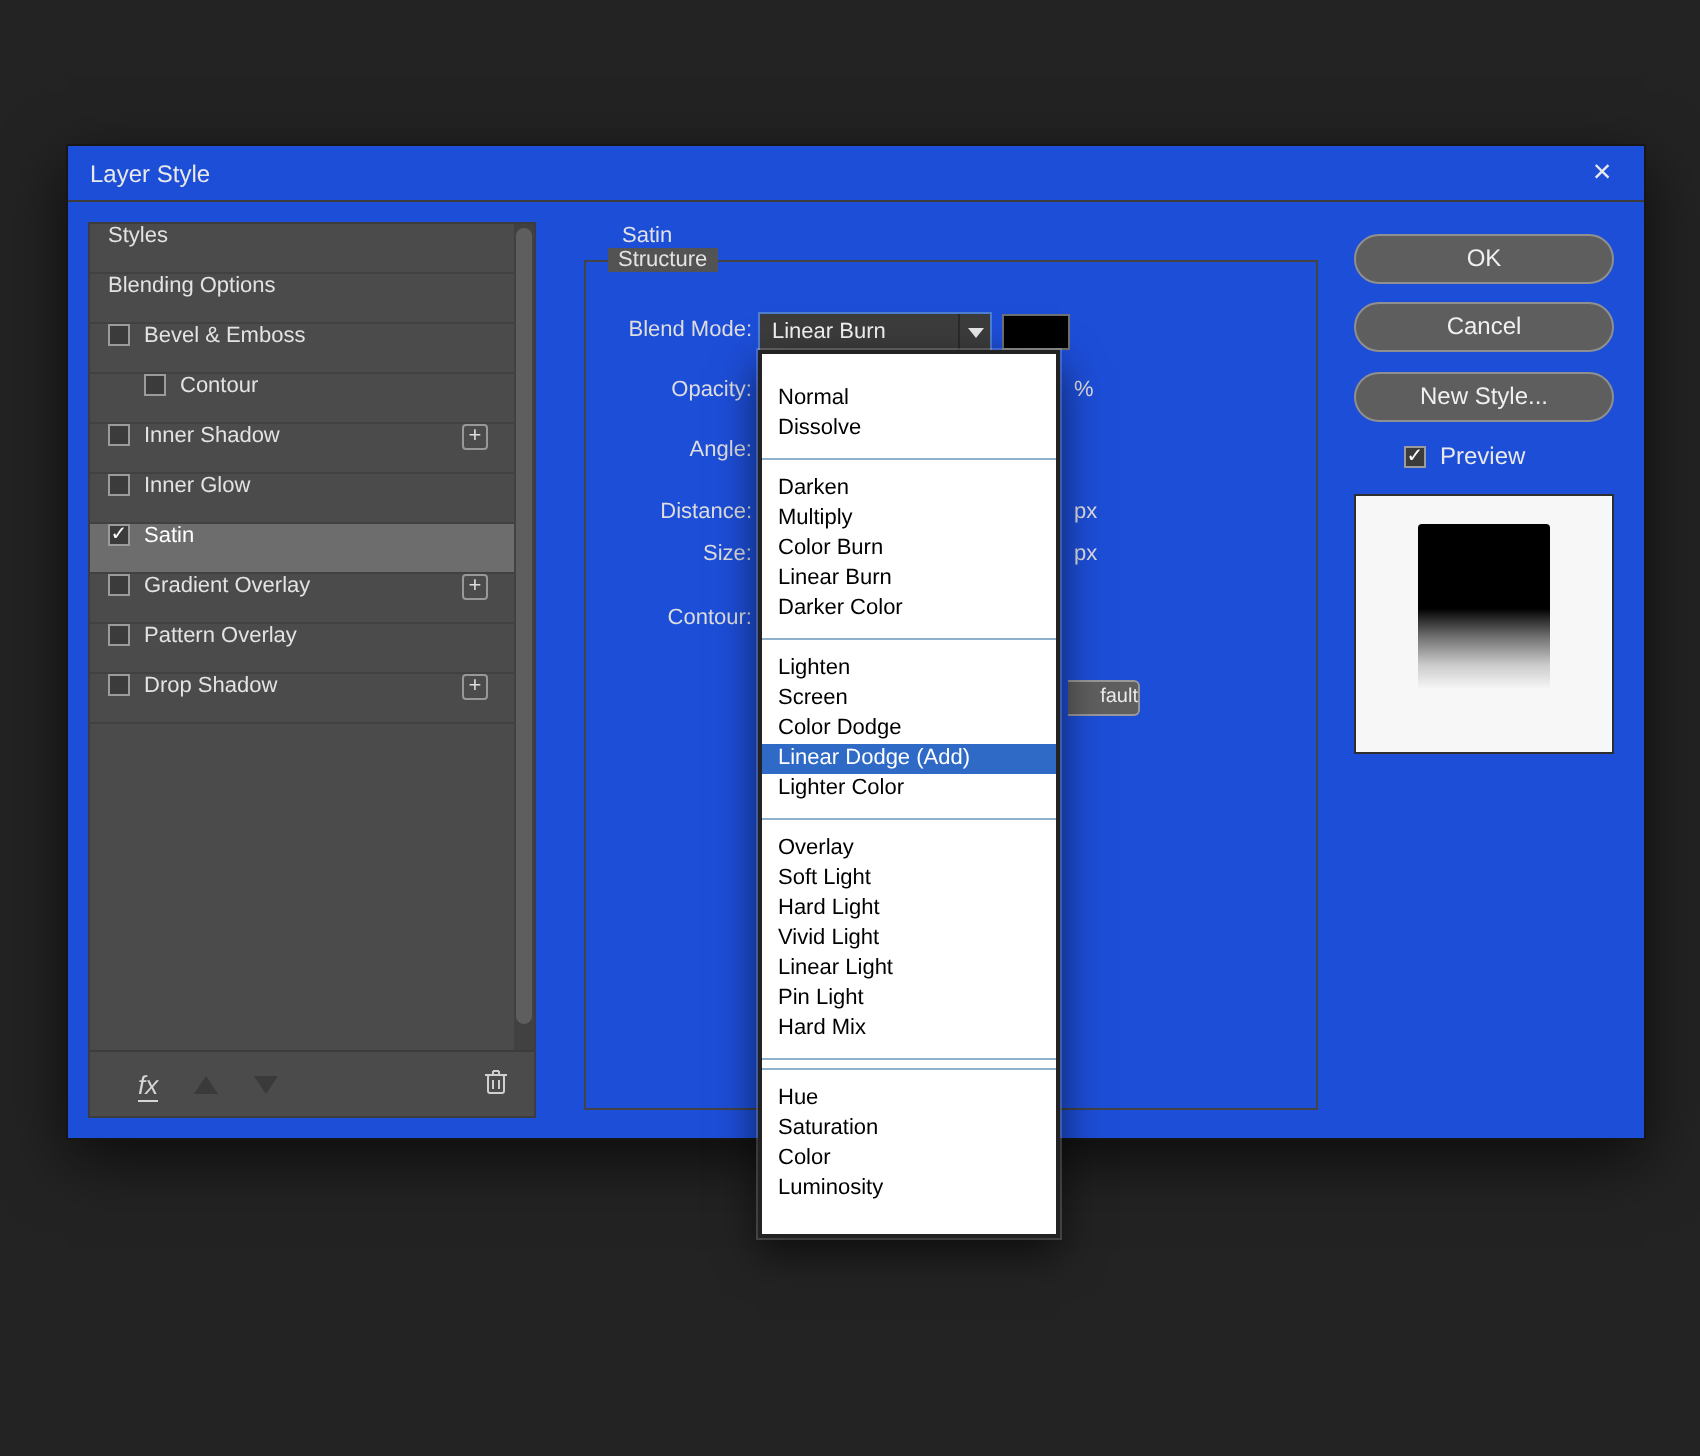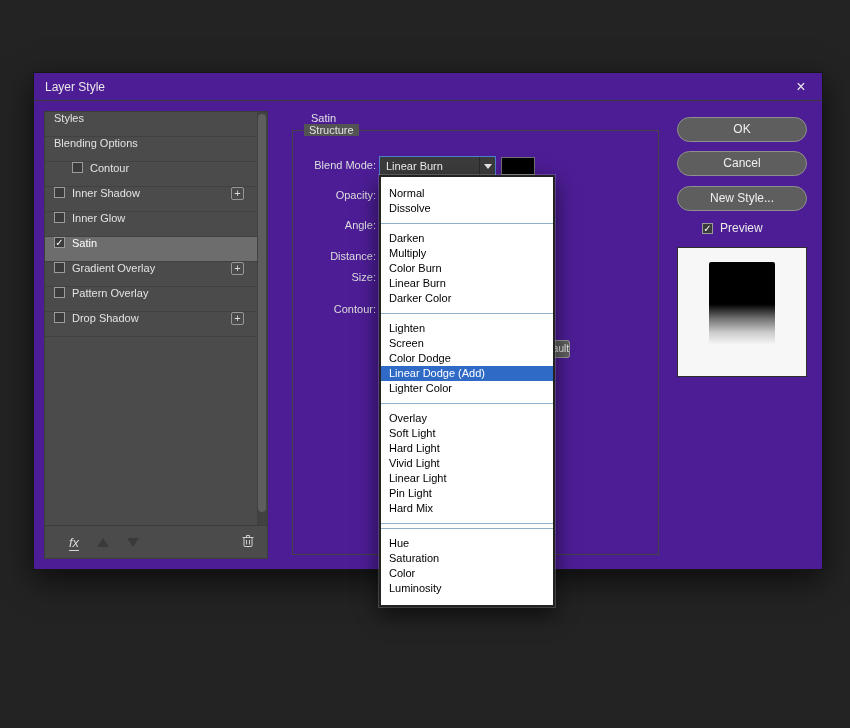--- a/index.html
+++ b/index.html
@@ -2,21 +2,21 @@
 <html style="--hl: #2e6ac6; --sep: #8fb0c9;"><head>
 <meta charset="utf-8">
 <style>
   * { margin:0; padding:0; box-sizing:border-box; }
   html,body { width:850px; height:728px; }
   body { background:#232323; font-family:"Liberation Sans", sans-serif; overflow:hidden; }
   .stage { position:relative; width:850px; height:728px; background:#232323; }
 
   
   .dialog { position:absolute; left:33px; top:72px; width:790px; height:498px;
-            background:#4c1d95; border:1px solid #161616; box-shadow:0 10px 30px rgba(0,0,0,.65); }
+            background:#1d4ed8; border:1px solid #161616; box-shadow:0 10px 30px rgba(0,0,0,.65); }
   .titlebar { position:absolute; left:0; top:0; width:100%; height:28px; border-bottom:1px solid #3c3c3c; }
   .titlebar .ttl { position:absolute; left:11px; top:0; line-height:28px; font-size:12px; color:#e9e9e9; }
   .close-x { position:absolute; right:10px; top:3px; width:22px; height:22px; text-align:center;
              line-height:22px; font-size:16px; color:#e9e9e9; cursor:pointer; }
 
   
   .sidebar { position:absolute; left:10px; top:38px; width:224px; height:448px;
              background:#4b4b4b; border:1px solid #3d3d3d; }
   .sb-list { position:absolute; left:0; top:0; width:214px; }
   .sb-item { display:flex; height:25px; border-bottom:1px solid #414141;
@@ -59,22 +59,22 @@
          border:1px solid #8f8f8f; color:#f0f0f0; font-size:12px; text-align:center; line-height:23px; cursor:pointer; }
   .preview-row { position:absolute; left:668px; top:148px; display:flex; align-items:center; gap:7px; }
   .preview-row .cb { margin-right:0; }
   .preview-row .pv-label { font-size:12px; color:#e9e9e9; }
   .thumb { position:absolute; left:643px; top:174px; width:130px; height:130px; background:#f7f7f7;
            border:1px solid #2e2e2e; }
   .satin-grad { position:absolute; left:31px; top:14px; width:66px; height:88px; border-radius:2px;
            background:linear-gradient(180deg,#000 0%,#000 48%,rgba(0,0,0,.55) 64%,rgba(0,0,0,.18) 80%,rgba(0,0,0,0) 94%); }
 
   
-  .dd { position:absolute; left:379px; top:175px; width:176px; background:#ffffff;
-        border:2px solid #222222; padding:6px 0;
+  .dd { position:absolute; left:379px; top:175px; width:151px; background:#ffffff;
+        border:2px solid #222222; padding:12px 0;
         box-shadow:0 0 0 1px rgba(255,255,255,.18), 0 8px 20px rgba(0,0,0,.6); }
   .dd-group { padding:3px 0; }
   .dd-item { height:15px; line-height:15px; font-size:11px; color:#000000; padding-left:8px; white-space:nowrap; cursor:default; }
   .dd-item.hl { background:var(--hl,#2e6ac6); color:#ffffff; }
   .dd-sep { border-top:1px solid var(--sep,#8fb0c9); margin:4px 0; }
 </style>
 </head>
 <body>
 
 <div class="stage">
@@ -85,20 +85,24 @@
       <span class="close-x">×</span>
     </div>
 
     <div class="sidebar">
       <div class="sb-list">
           <div class="sb-item">
             <span>Styles</span>
           </div>
           <div class="sb-item">
             <span>Blending Options</span>
+          </div>
+          <div class="sb-item">
+            <span class="cb"></span>
+            <span>Bevel &amp; Emboss</span>
           </div>
           <div class="sb-item indent">
             <span class="cb"></span>
             <span>Contour</span>
           </div>
           <div class="sb-item">
             <span class="cb"></span>
             <span>Inner Shadow</span>
             <span class="plus">+</span>
           </div>

